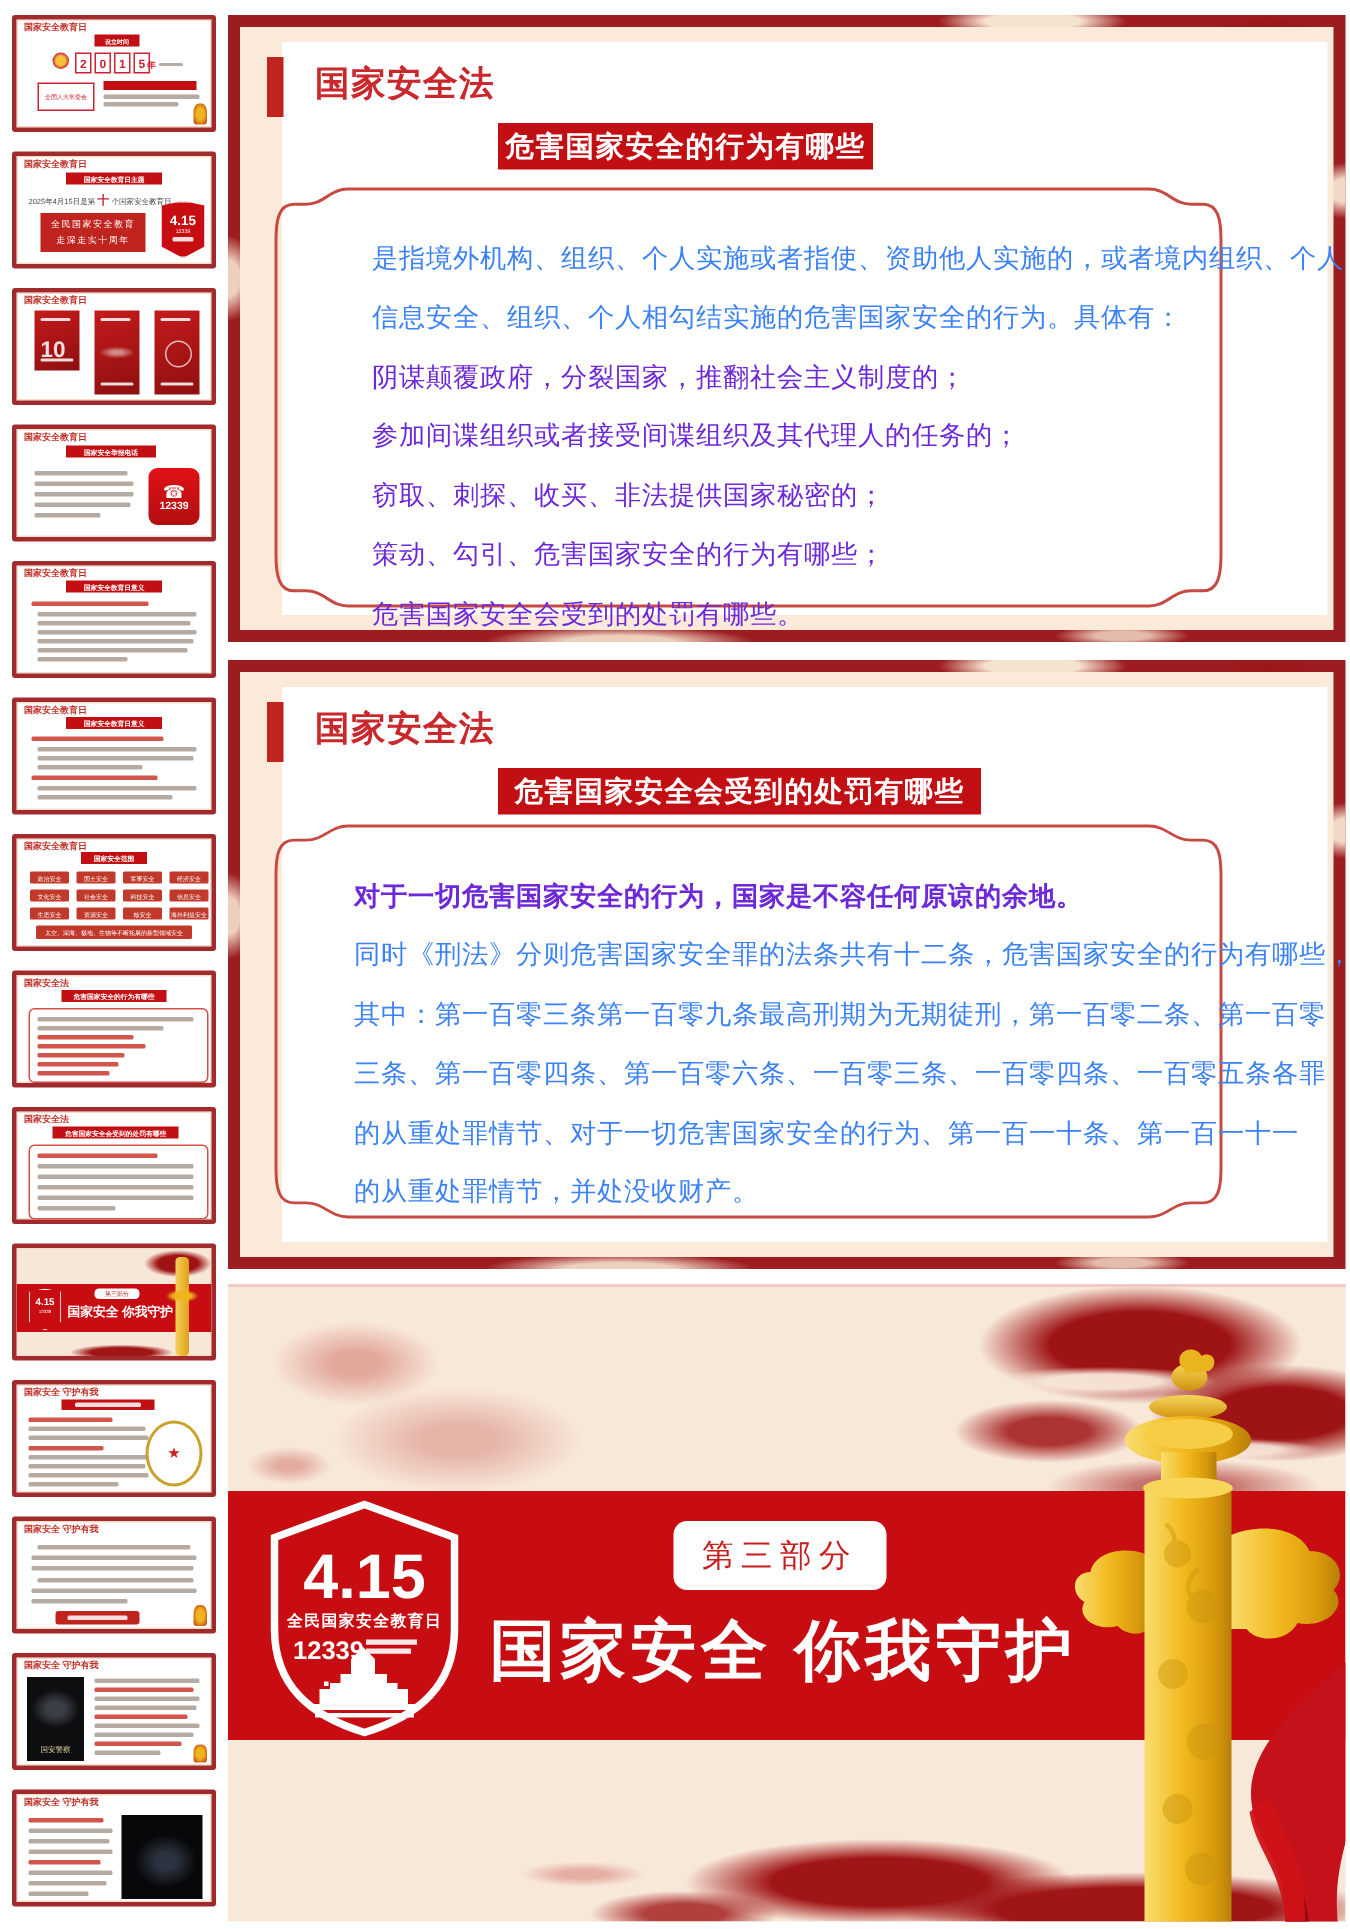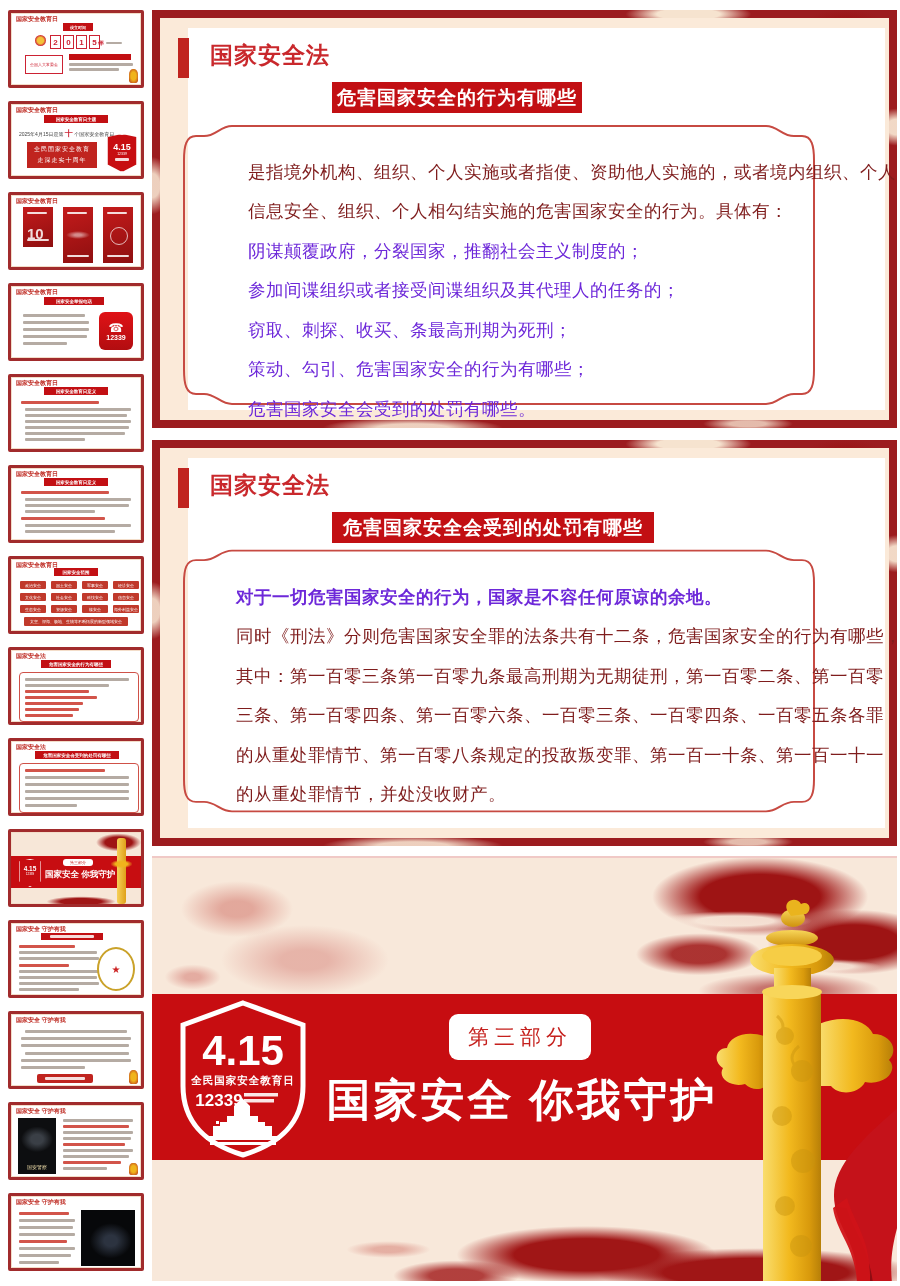--- a/index.html
+++ b/index.html
@@ -40,21 +40,21 @@
   .cream{position:absolute;inset:8px;background:#fbead9;}
   .panel{position:absolute;left:36px;right:12px;top:18px;bottom:18px;background:#fff;}
   .side-tab{position:absolute;left:26px;top:28px;width:11px;height:40px;background:#c0241f;}
   .slide-h{position:absolute;left:58px;top:30px;font-size:23px;font-weight:bold;color:#c9282c;letter-spacing:1px;}
   .banner{position:absolute;top:72px;height:31px;background:#c20f13;color:#fff;
           font-weight:bold;font-size:19px;letter-spacing:1px;display:flex;align-items:center;justify-content:center;}
   .bracket{position:absolute;left:26px;width:642px;}
   .bracket svg{position:absolute;inset:0;width:100%;height:100%;}
   .body-lines{position:absolute;left:70px;right:40px;top:24px;}
   .bl{font-size:17.5px;letter-spacing:.5px;line-height:20px;margin-bottom:19.5px;white-space:nowrap;}
-  .bl.dark{color:#7f1d1d;}
+  .bl.dark{color:#3b82f6;}
   .bl.red{color:#6d28d9;}
 
   
   #slide3{top:856px;height:425px;background:#f8e8da;overflow:hidden;border-top:2px solid #f0c9c6;}
   .wash-tl{position:absolute;left:0;top:0;width:340px;height:170px;background:
      radial-gradient(80px 40px at 25% 30%, rgba(200,90,80,.45) 20%, rgba(200,90,80,0) 70%),
      radial-gradient(120px 50px at 45% 60%, rgba(190,60,55,.30) 20%, rgba(190,60,55,0) 70%),
      radial-gradient(40px 18px at 12% 70%, rgba(190,60,55,.35) 20%, rgba(190,60,55,0) 70%);}
   .grunge-tr{position:absolute;right:0;top:0;width:360px;height:175px;background:
      radial-gradient(150px 55px at 62% 22%, #9e1414 40%, rgba(158,20,20,0) 72%),
@@ -311,21 +311,21 @@
   <div class="banner" style="left:180px;width:250px;">危害国家安全的行为有哪些</div>
   <div class="bracket" style="top:110px;height:290px;">
     <svg viewBox="0 0 642 288" preserveAspectRatio="none">
       <path d="M54,6 L588,6 C600,6 604,16 616,16 L624,16 C634,16 636,26 636,40 L636,248 C636,262 634,272 624,272 L616,272 C604,272 600,282 588,282 L54,282 C42,282 38,272 26,272 L18,272 C8,272 6,262 6,248 L6,40 C6,26 8,16 18,16 L26,16 C38,16 42,6 54,6 Z" fill="none" stroke="#c74a42" stroke-width="2"></path>
     </svg>
     <div class="body-lines">
       <p class="bl dark">是指境外机构、组织、个人实施或者指使、资助他人实施的，或者境内组织、个人</p>
       <p class="bl dark">信息安全、组织、个人相勾结实施的危害国家安全的行为。具体有：</p>
       <p class="bl red">阴谋颠覆政府，分裂国家，推翻社会主义制度的；</p>
       <p class="bl red">参加间谍组织或者接受间谍组织及其代理人的任务的；</p>
-      <p class="bl red">窃取、刺探、收买、条最高刑期为死刑；</p>
+      <p class="bl red">窃取、刺探、收买、非法提供国家秘密的；</p>
       <p class="bl red">策动、勾引、危害国家安全的行为有哪些；</p>
       <p class="bl red">危害国家安全会受到的处罚有哪些。</p>
     </div>
   </div>
 </div>
 
 <div class="slide" id="slide2" style="top:440px;height:406px;">
   <div class="redframe">
       <div class="fr-grunge"></div>
     </div>
@@ -336,21 +336,21 @@
   <div class="banner" style="left:180px;width:322px;">危害国家安全会受到的处罚有哪些</div>
   <div class="bracket" style="top:105px;height:272px;">
     <svg viewBox="0 0 642 288" preserveAspectRatio="none">
       <path d="M54,6 L588,6 C600,6 604,16 616,16 L624,16 C634,16 636,26 636,40 L636,248 C636,262 634,272 624,272 L616,272 C604,272 600,282 588,282 L54,282 C42,282 38,272 26,272 L18,272 C8,272 6,262 6,248 L6,40 C6,26 8,16 18,16 L26,16 C38,16 42,6 54,6 Z" fill="none" stroke="#c74a42" stroke-width="2"></path>
     </svg>
     <div class="body-lines" style="left:58px;">
       <p class="bl red" style="font-weight:bold;">对于一切危害国家安全的行为，国家是不容任何原谅的余地。</p>
       <p class="bl dark">同时《刑法》分则危害国家安全罪的法条共有十二条，危害国家安全的行为有哪些，</p>
       <p class="bl dark">其中：第一百零三条第一百零九条最高刑期为无期徒刑，第一百零二条、第一百零</p>
       <p class="bl dark">三条、第一百零四条、第一百零六条、一百零三条、一百零四条、一百零五条各罪</p>
-      <p class="bl dark">的从重处罪情节、第一百零八条规定的投敌叛变罪、第一百一十条、第一百一十一</p>
+      <p class="bl dark">的从重处罪情节、对于一切危害国家安全的行为、第一百一十条、第一百一十一</p>
       <p class="bl dark">的从重处罪情节，并处没收财产。</p>
     </div>
   </div>
 </div>
 
 <div class="slide" id="slide3">
   <div class="wash-tl"></div>
   <div class="grunge-tr"></div>
   <div class="band"></div>
   <div class="grunge-b"></div>

